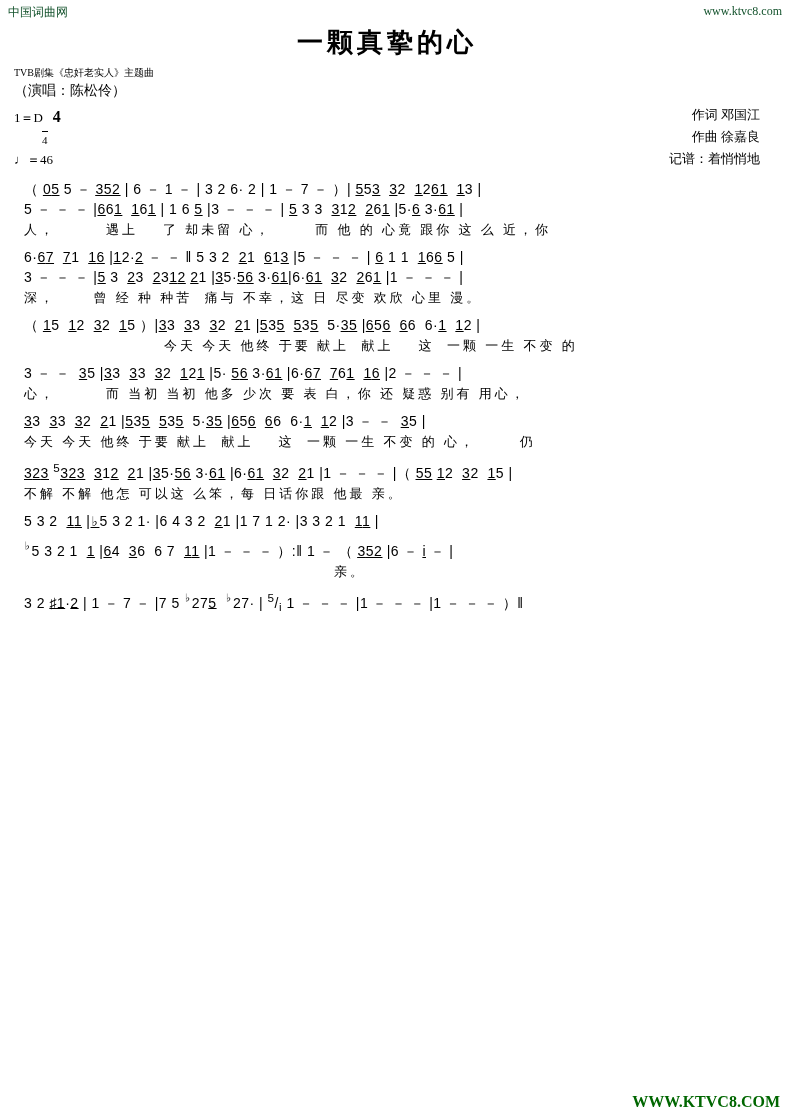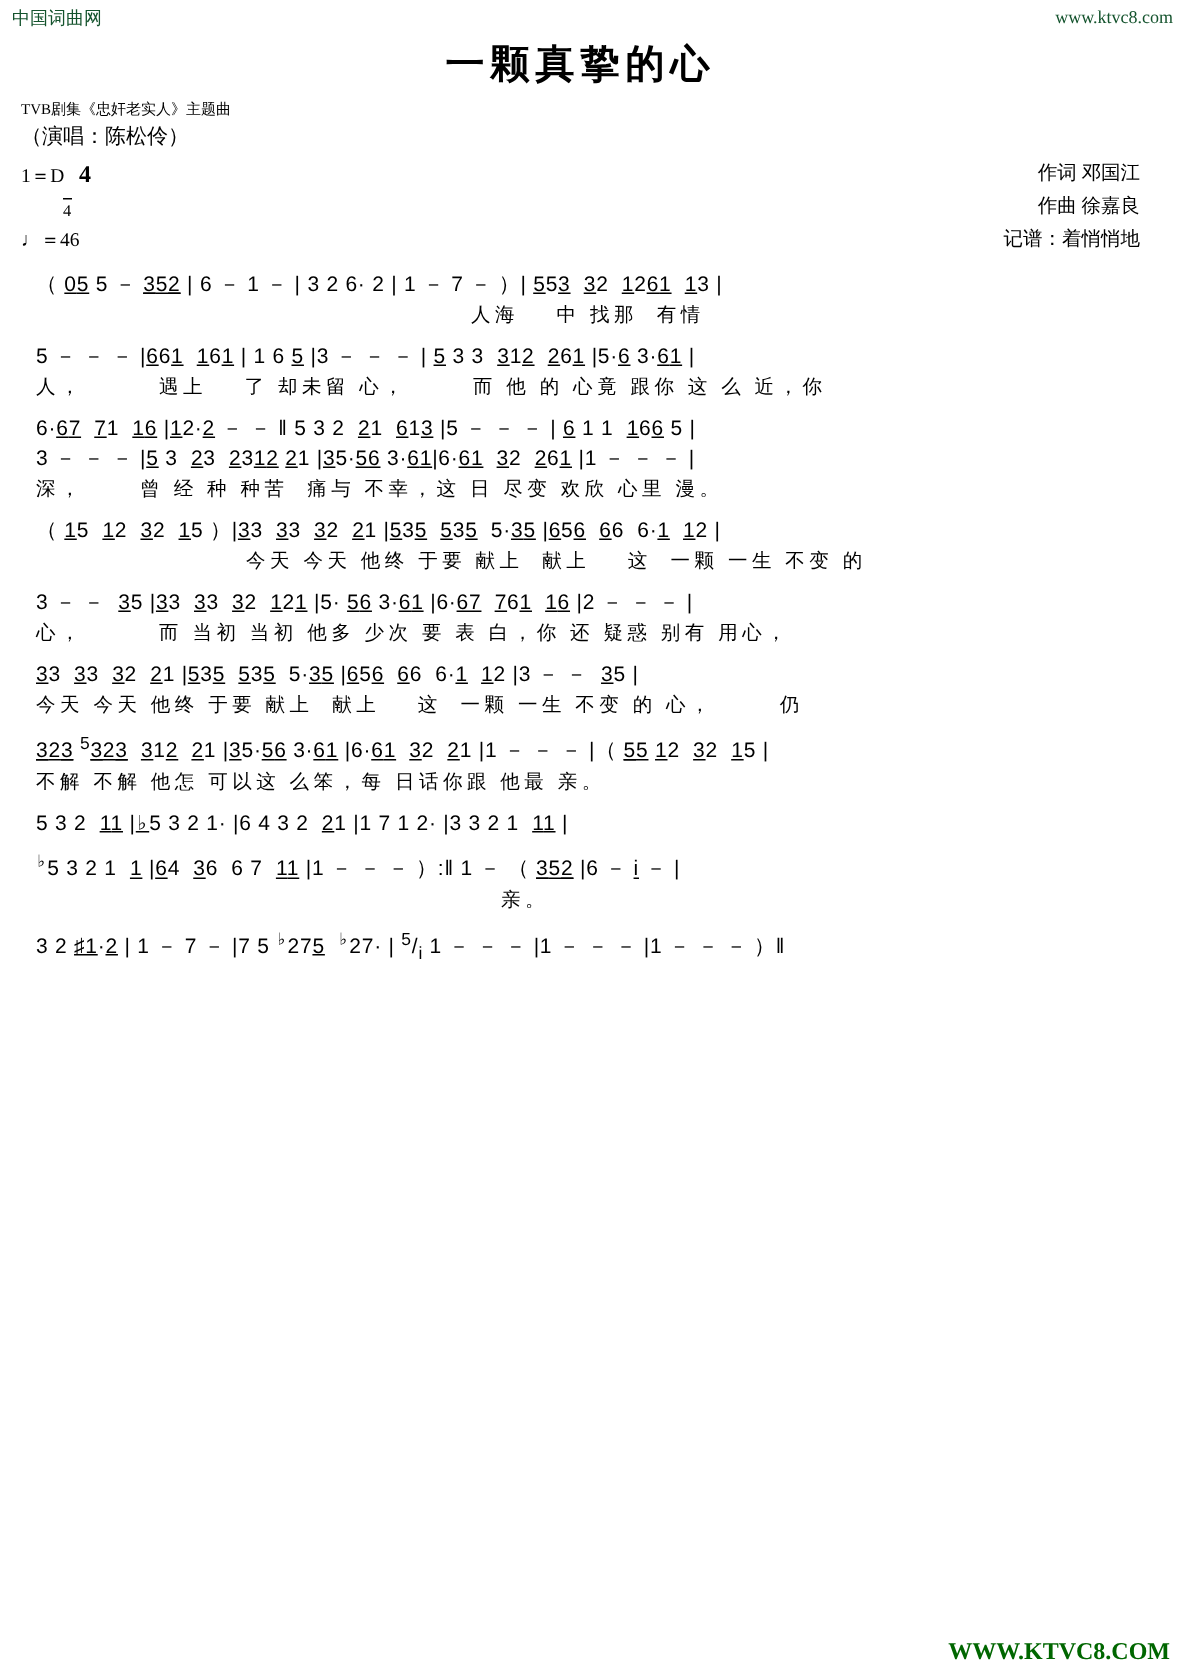--- a/index.html
+++ b/index.html
@@ -102,21 +102,20 @@
     <div class="credits">
       <div>作词 邓国江</div>
       <div>作曲 徐嘉良</div>
       <div>记谱：着悄悄地</div>
     </div>
   </div>
 
   <div class="notation-container">
 
     <div class="notation-line">（ <u>0</u><u>5</u>&nbsp;5&nbsp;－&nbsp;<u><u>3</u>5<u>2</u></u>&nbsp;|&nbsp;6&nbsp;－&nbsp;1&nbsp;－&nbsp;|&nbsp;3&nbsp;2&nbsp;6·&nbsp;2&nbsp;|&nbsp;1&nbsp;－&nbsp;7&nbsp;－&nbsp;）|&nbsp;<u>5</u>5<u>3</u>&nbsp;&nbsp;<u>3</u>2&nbsp;&nbsp;<u>1</u>2<u>6</u><u>1</u>&nbsp;&nbsp;<u>1</u>3&nbsp;|</div>
-    <div class="notation-lyrics" style="padding-left:290px;">人海 &nbsp;&nbsp; 中 找那 &nbsp;有情</div>
 
     <div class="notation-line">5&nbsp;－&nbsp;－&nbsp;－&nbsp;|<u>6</u>6<u>1</u>&nbsp;&nbsp;<u>1</u>6<u>1</u>&nbsp;|&nbsp;1&nbsp;6&nbsp;<u>5</u>&nbsp;|3&nbsp;－&nbsp;－&nbsp;－&nbsp;|&nbsp;<u>5</u>&nbsp;3&nbsp;3&nbsp;&nbsp;<u>3</u>1<u>2</u>&nbsp;&nbsp;<u>2</u>6<u>1</u>&nbsp;|5·<u>6</u>&nbsp;3·<u>6</u><u>1</u>&nbsp;|</div>
     <div class="notation-lyrics">人，&nbsp;&nbsp;&nbsp;&nbsp;&nbsp;&nbsp;&nbsp; 遇上 &nbsp;&nbsp;&nbsp;了 却未留 心，&nbsp;&nbsp;&nbsp;&nbsp;&nbsp;&nbsp; 而 他 的 心竟 跟你 这 么 近，你</div>
 
     <div class="notation-line">6·<u>6</u><u>7</u>&nbsp;&nbsp;<u>7</u>1&nbsp;&nbsp;<u>1</u><u>6</u>&nbsp;|<u>1</u>2·<u>2</u>&nbsp;－&nbsp;－&nbsp;‖&nbsp;5&nbsp;3&nbsp;2&nbsp;&nbsp;<u>2</u>1&nbsp;&nbsp;<u>6</u>1<u>3</u>&nbsp;|5&nbsp;－&nbsp;－&nbsp;－&nbsp;|&nbsp;<u>6</u>&nbsp;1&nbsp;1&nbsp;&nbsp;<u>1</u>6<u>6</u>&nbsp;5&nbsp;|</div>
 
     <div class="notation-line">3&nbsp;－&nbsp;－&nbsp;－&nbsp;|<u>5</u>&nbsp;3&nbsp;&nbsp;<u>2</u>3&nbsp;&nbsp;<u>2</u>3<u>1</u><u>2</u>&nbsp;<u>2</u>1&nbsp;|<u>3</u>5·<u>5</u><u>6</u>&nbsp;3·<u>6</u><u>1</u>|6·<u>6</u><u>1</u>&nbsp;&nbsp;<u>3</u>2&nbsp;&nbsp;<u>2</u>6<u>1</u>&nbsp;|1&nbsp;－&nbsp;－&nbsp;－&nbsp;|</div>
     <div class="notation-lyrics">深，&nbsp;&nbsp;&nbsp;&nbsp;&nbsp; 曾 经 种 种苦 &nbsp;痛与 不幸，这 日 尽变 欢欣 心里 漫。</div>
 
     <div class="notation-line">（ <u>1</u>5&nbsp;&nbsp;<u>1</u>2&nbsp;&nbsp;<u>3</u>2&nbsp;&nbsp;<u>1</u>5 ）|<u>3</u>3&nbsp;&nbsp;<u>3</u>3&nbsp;&nbsp;<u>3</u>2&nbsp;&nbsp;<u>2</u>1&nbsp;|<u>5</u>3<u>5</u>&nbsp;&nbsp;<u>5</u>3<u>5</u>&nbsp;&nbsp;5·<u>3</u><u>5</u>&nbsp;|<u>6</u>5<u>6</u>&nbsp;&nbsp;<u>6</u>6&nbsp;&nbsp;6·<u>1</u>&nbsp;&nbsp;<u>1</u>2&nbsp;|</div>

